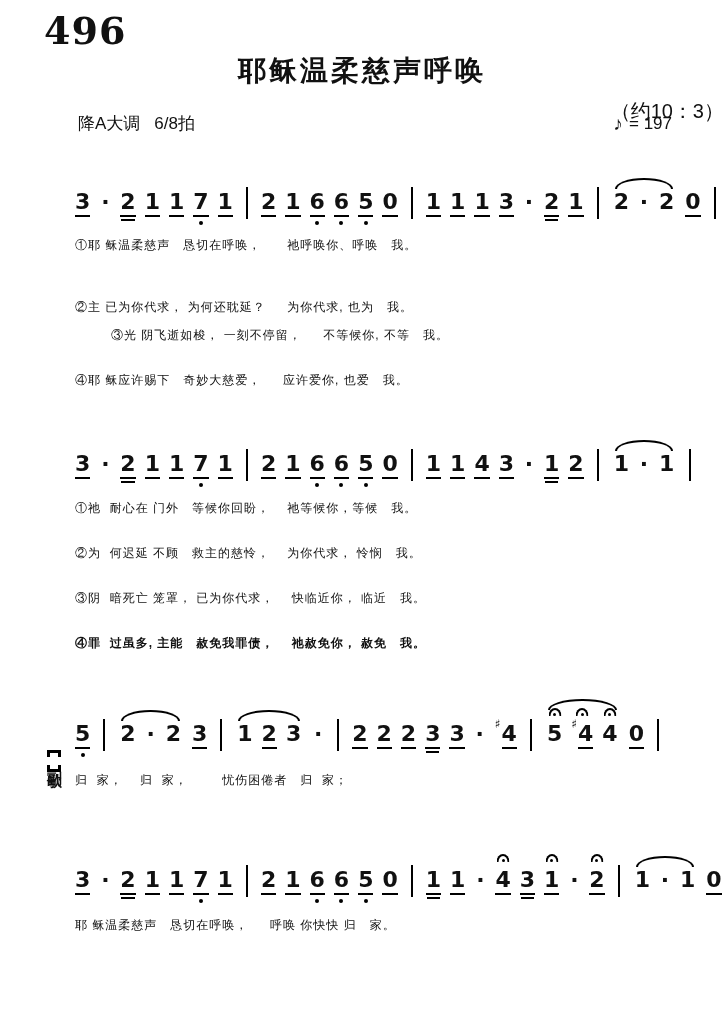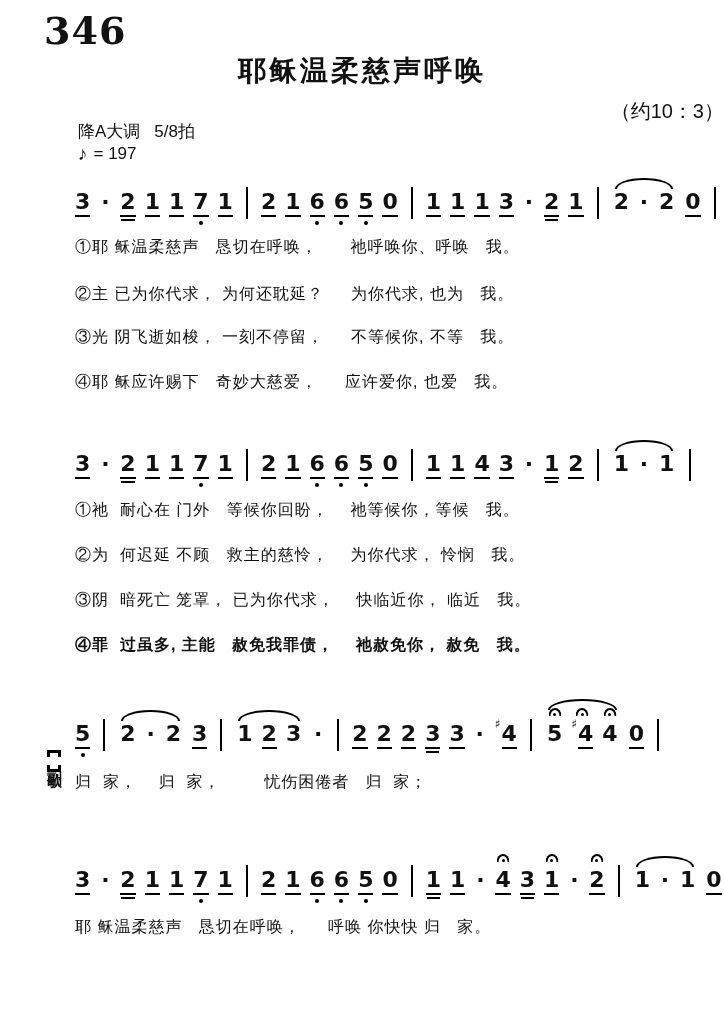--- a/index.html
+++ b/index.html
@@ -4,22 +4,22 @@
 <style>
   html,body{margin:0;padding:0;background:#e8e8e8;}
   .page{position:relative;width:724px;height:1024px;background:#ffffff;color:#111;
         font-family:"Liberation Sans", sans-serif;overflow:hidden;}
 
   .hymn-number{position:absolute;left:44px;top:8px;
         font-family:"DejaVu Serif", serif;font-weight:700;font-size:38px;letter-spacing:1px;}
   .hymn-title{position:absolute;left:0;right:0;top:52px;text-align:center;
         font-weight:700;font-size:28px;letter-spacing:3px;}
   .hymn-subtitle{position:absolute;left:0;right:0;top:98px;text-align:right;font-size:20px;}
-  .meta-row{position:absolute;left:78px;right:52px;top:120px;display:flex;
-        justify-content:space-between;font-size:17px;flex-direction:column;}
+  .meta-row{position:absolute;left:78px;right:52px;top:112px;display:flex;
+        justify-content:space-between;font-size:17px;}
   .meta-left{display:flex;gap:14px;}
   .tempo{display:flex;gap:6px;align-items:center;}
   .tempo .noteglyph{font-size:19px;}
 
   
   .music{position:absolute;display:flex;align-items:flex-start;gap:9px;
         font-family:"DejaVu Sans", sans-serif;}
   .note{position:relative;display:inline-flex;align-items:flex-start;justify-content:center;min-width:12px;}
   .digit{font-weight:700;font-size:22px;line-height:1.05;}
   .u1 .digit,.u2 .digit{border-bottom:2px solid #000;padding-bottom:2px;}
@@ -33,44 +33,44 @@
   .fermata::after{content:"";position:absolute;left:50%;top:3px;transform:translateX(-50%);
         width:3px;height:3px;border-radius:50%;background:#000;}
   .bar{width:2px;height:32px;background:#000;margin:-3px 4px 0 4px;}
   .tie{position:relative;display:inline-flex;align-items:flex-start;gap:9px;padding:0 2px;}
   .tie::before{content:"";position:absolute;left:3px;right:3px;top:-12px;height:9px;
         border:2px solid #000;border-bottom:none;
         border-radius:50% 50% 0 0/100% 100% 0 0;}
   .tie.hi::before{top:-23px;}
 
   
-  .lyric{position:absolute;left:75px;font-size:16px;white-space:pre;letter-spacing:1px;}
+  .lyric{position:absolute;left:75px;font-size:12px;white-space:pre;letter-spacing:1px;}
 
   
   .chorus-label{position:absolute;left:44px;top:750px;width:20px;display:flex;
         flex-direction:column;align-items:center;gap:2px;}
   .vbracket{width:14px;height:7px;box-sizing:border-box;}
   .vbracket.top{border-top:3px solid #000;border-left:3px solid #000;border-right:3px solid #000;}
   .vbracket.bottom{border-bottom:3px solid #000;border-left:3px solid #000;border-right:3px solid #000;}
   .chorus-label .vtext{font-size:15px;font-weight:700;line-height:1.25;
         writing-mode:vertical-rl;text-orientation:upright;letter-spacing:2px;}
 </style>
 </head>
 <body>
 
 <div class="page">
 
-  <div class="hymn-number">346</div>
+  <div class="hymn-number">496</div>
   <div class="hymn-title">耶稣温柔慈声呼唤</div>
   <div class="hymn-subtitle">（约10：3）</div>
 
   <div class="meta-row">
     <div class="meta-left">
       <span>降A大调</span>
-      <span>5/8拍</span>
+      <span>6/8拍</span>
     </div>
     <div class="tempo">
       <span class="noteglyph">♪</span>
       <span>= 197</span>
     </div>
   </div>
 
   <div class="music" style="top:190px;left:75px;">
       <span class="note u1">
         <span class="digit">3</span>
@@ -149,22 +149,22 @@
         <span class="note">
           <span class="digit">2</span>
         </span>
       </span>
       <span class="note u1">
         <span class="digit">0</span>
       </span>
       <span class="bar"></span>
     </div>
   <div class="lyric" style="top:237px;">①耶 稣温柔慈声   恳切在呼唤，      祂呼唤你、呼唤   我。</div>
-  <div class="lyric" style="top:284px;">②主 已为你代求， 为何还耽延？     为你代求, 也为   我。</div>
-  <div class="lyric" style="top:327px;">③光 阴飞逝如梭， 一刻不停留，     不等候你, 不等   我。</div>
+  <div class="lyric" style="top:299px;">②主 已为你代求， 为何还耽延？     为你代求, 也为   我。</div>
+  <div class="lyric" style="top:327px;margin-left:36px;">③光 阴飞逝如梭， 一刻不停留，     不等候你, 不等   我。</div>
   <div class="lyric" style="top:372px;">④耶 稣应许赐下   奇妙大慈爱，     应许爱你, 也爱   我。</div>
 
   <div class="music" style="top:452px;left:75px;">
       <span class="note u1">
         <span class="digit">3</span>
       </span>
       <span class="note">
         <span class="digit">·</span>
       </span>
       <span class="note u2">

